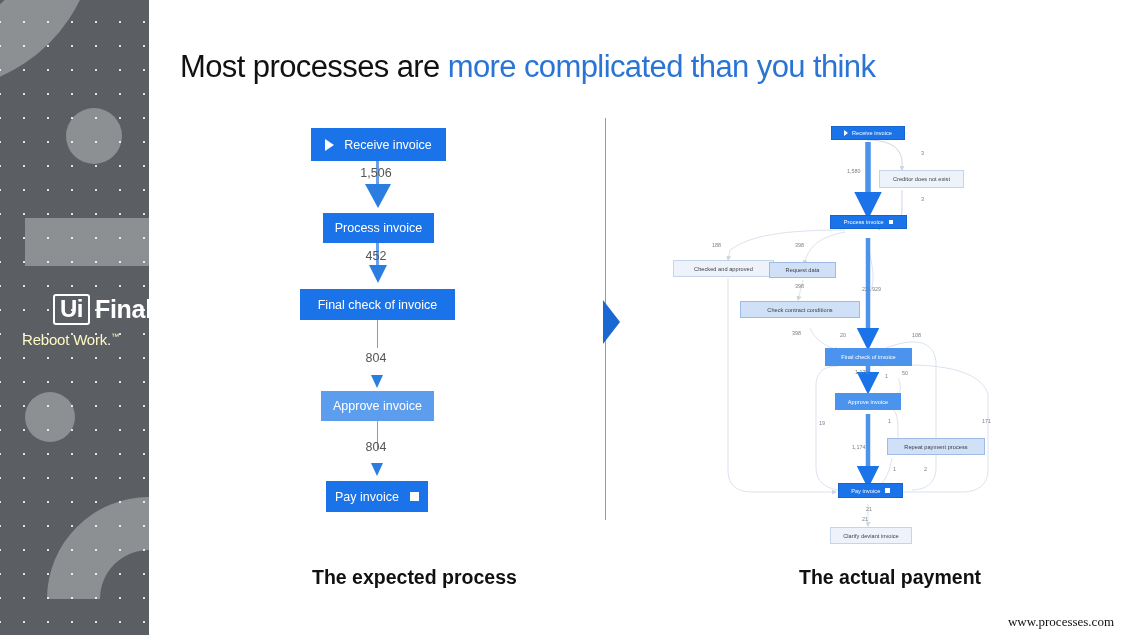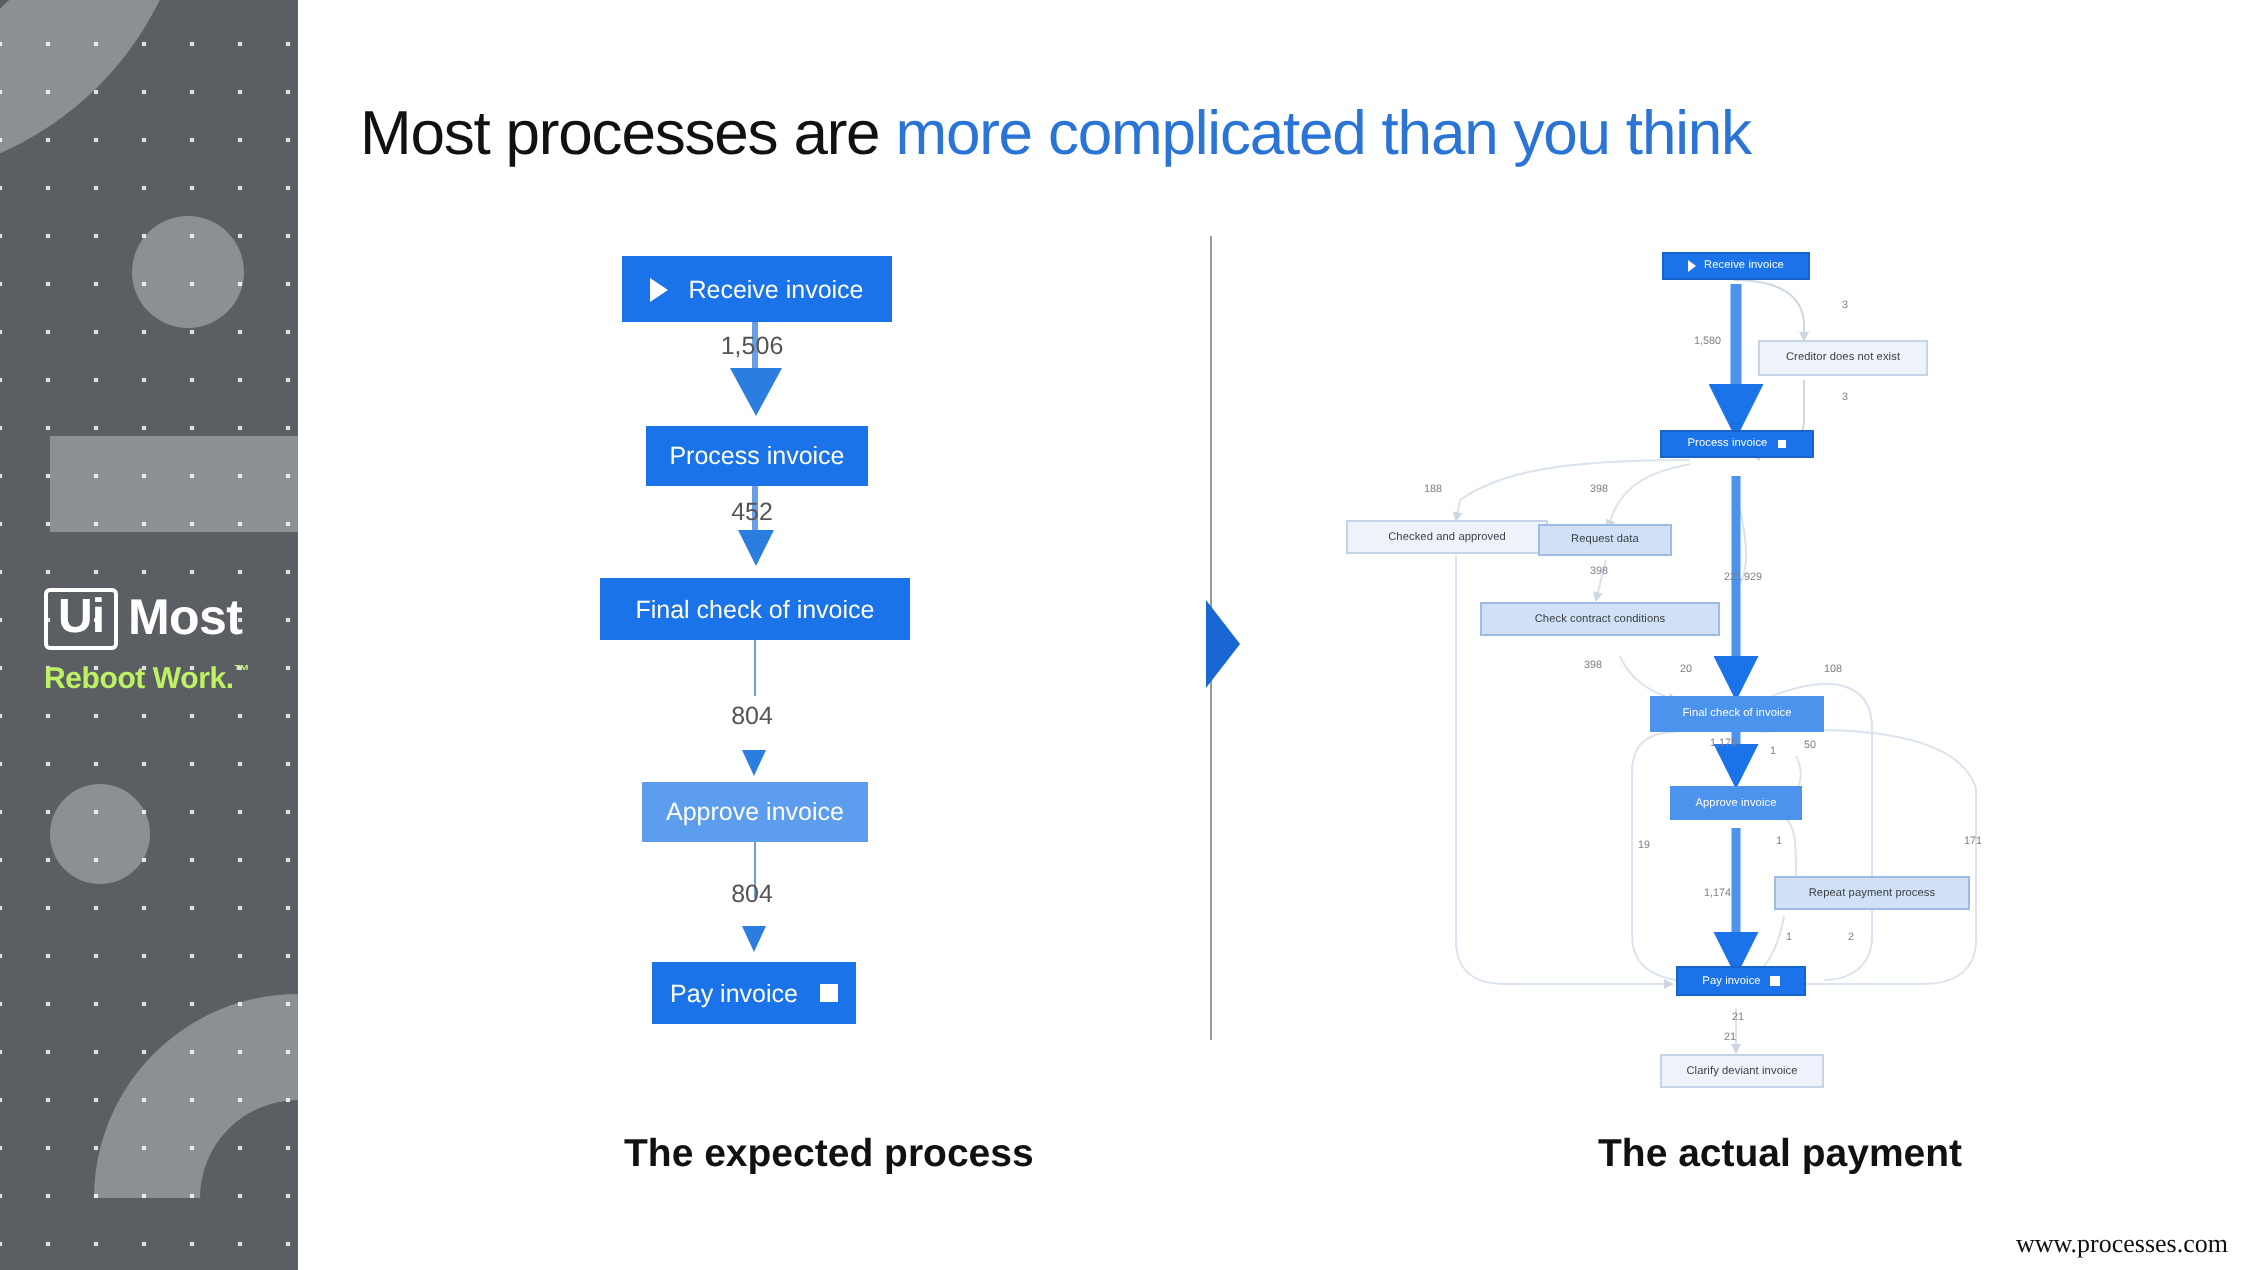--- a/index.html
+++ b/index.html
@@ -38,34 +38,34 @@
   #sh-arc-bot{
     left:47px;top:497px;width:102px;height:102px;
     border-radius:102px 0 0 0;
   }
   #sh-arc-bot-inner{
     left:100px;top:550px;width:49px;height:49px;
     border-radius:49px 0 0 0;background:#5b5f63;z-index:2;
   }
 
   #logo{position:absolute;left:22px;top:294px;z-index:5;}
-  #logo .logo-row{display:flex;align-items:center;}
+  #logo .logo-row{display:flex;align-items:center;margin-left:31px;}
   #logo .ui-box{
     border:2.5px solid #fff;border-radius:3px;
     padding:0px 5px 2px 5px;margin-right:5px;
   }
   #logo .ui-txt{
     color:#fff;font-size:24px;font-weight:bold;letter-spacing:-0.5px;
     font-family:"Liberation Sans", sans-serif;line-height:25px;display:block;
   }
   #logo .path-txt{
     color:#fff;font-size:25px;font-weight:bold;letter-spacing:-0.3px;line-height:25px;
   }
   #logo .tagline{
-    color:#bef264;font-size:15px;font-weight:bold;margin-top:6px;letter-spacing:-0.2px;
+    color:#fef9c3;font-size:15px;font-weight:normal;margin-top:6px;letter-spacing:-0.2px;
   }
   #logo .tagline sup{font-size:8px;vertical-align:super;}
 
   
   #headline{
     position:absolute;left:180px;top:49px;
     font-size:31px;font-weight:normal;color:#111111;
     letter-spacing:-0.6px;white-space:nowrap;
   }
   #headline .hl-blue{color:#2a74d6;}
@@ -148,21 +148,21 @@
     <div class="shape" id="sh-circle2"></div>
     <div class="shape" id="sh-arc-bot"></div>
     <div class="shape" id="sh-arc-bot-inner"></div>
     <div class="dots"></div>
 
     <div id="logo">
       <div class="logo-row">
         <span class="ui-box">
           <span class="ui-txt">Ui</span>
         </span>
-        <span class="path-txt">Most</span>
+        <span class="path-txt">Final</span>
       </div>
       <div class="tagline"><span>Reboot Work.</span><sup>™</sup></div>
     </div>
   </div>
 
   <div id="headline"><span>Most processes are </span><span class="hl-blue">more complicated than you think</span></div>
 
   <div id="divider"></div>
   <div id="center-arrow"></div>
 

